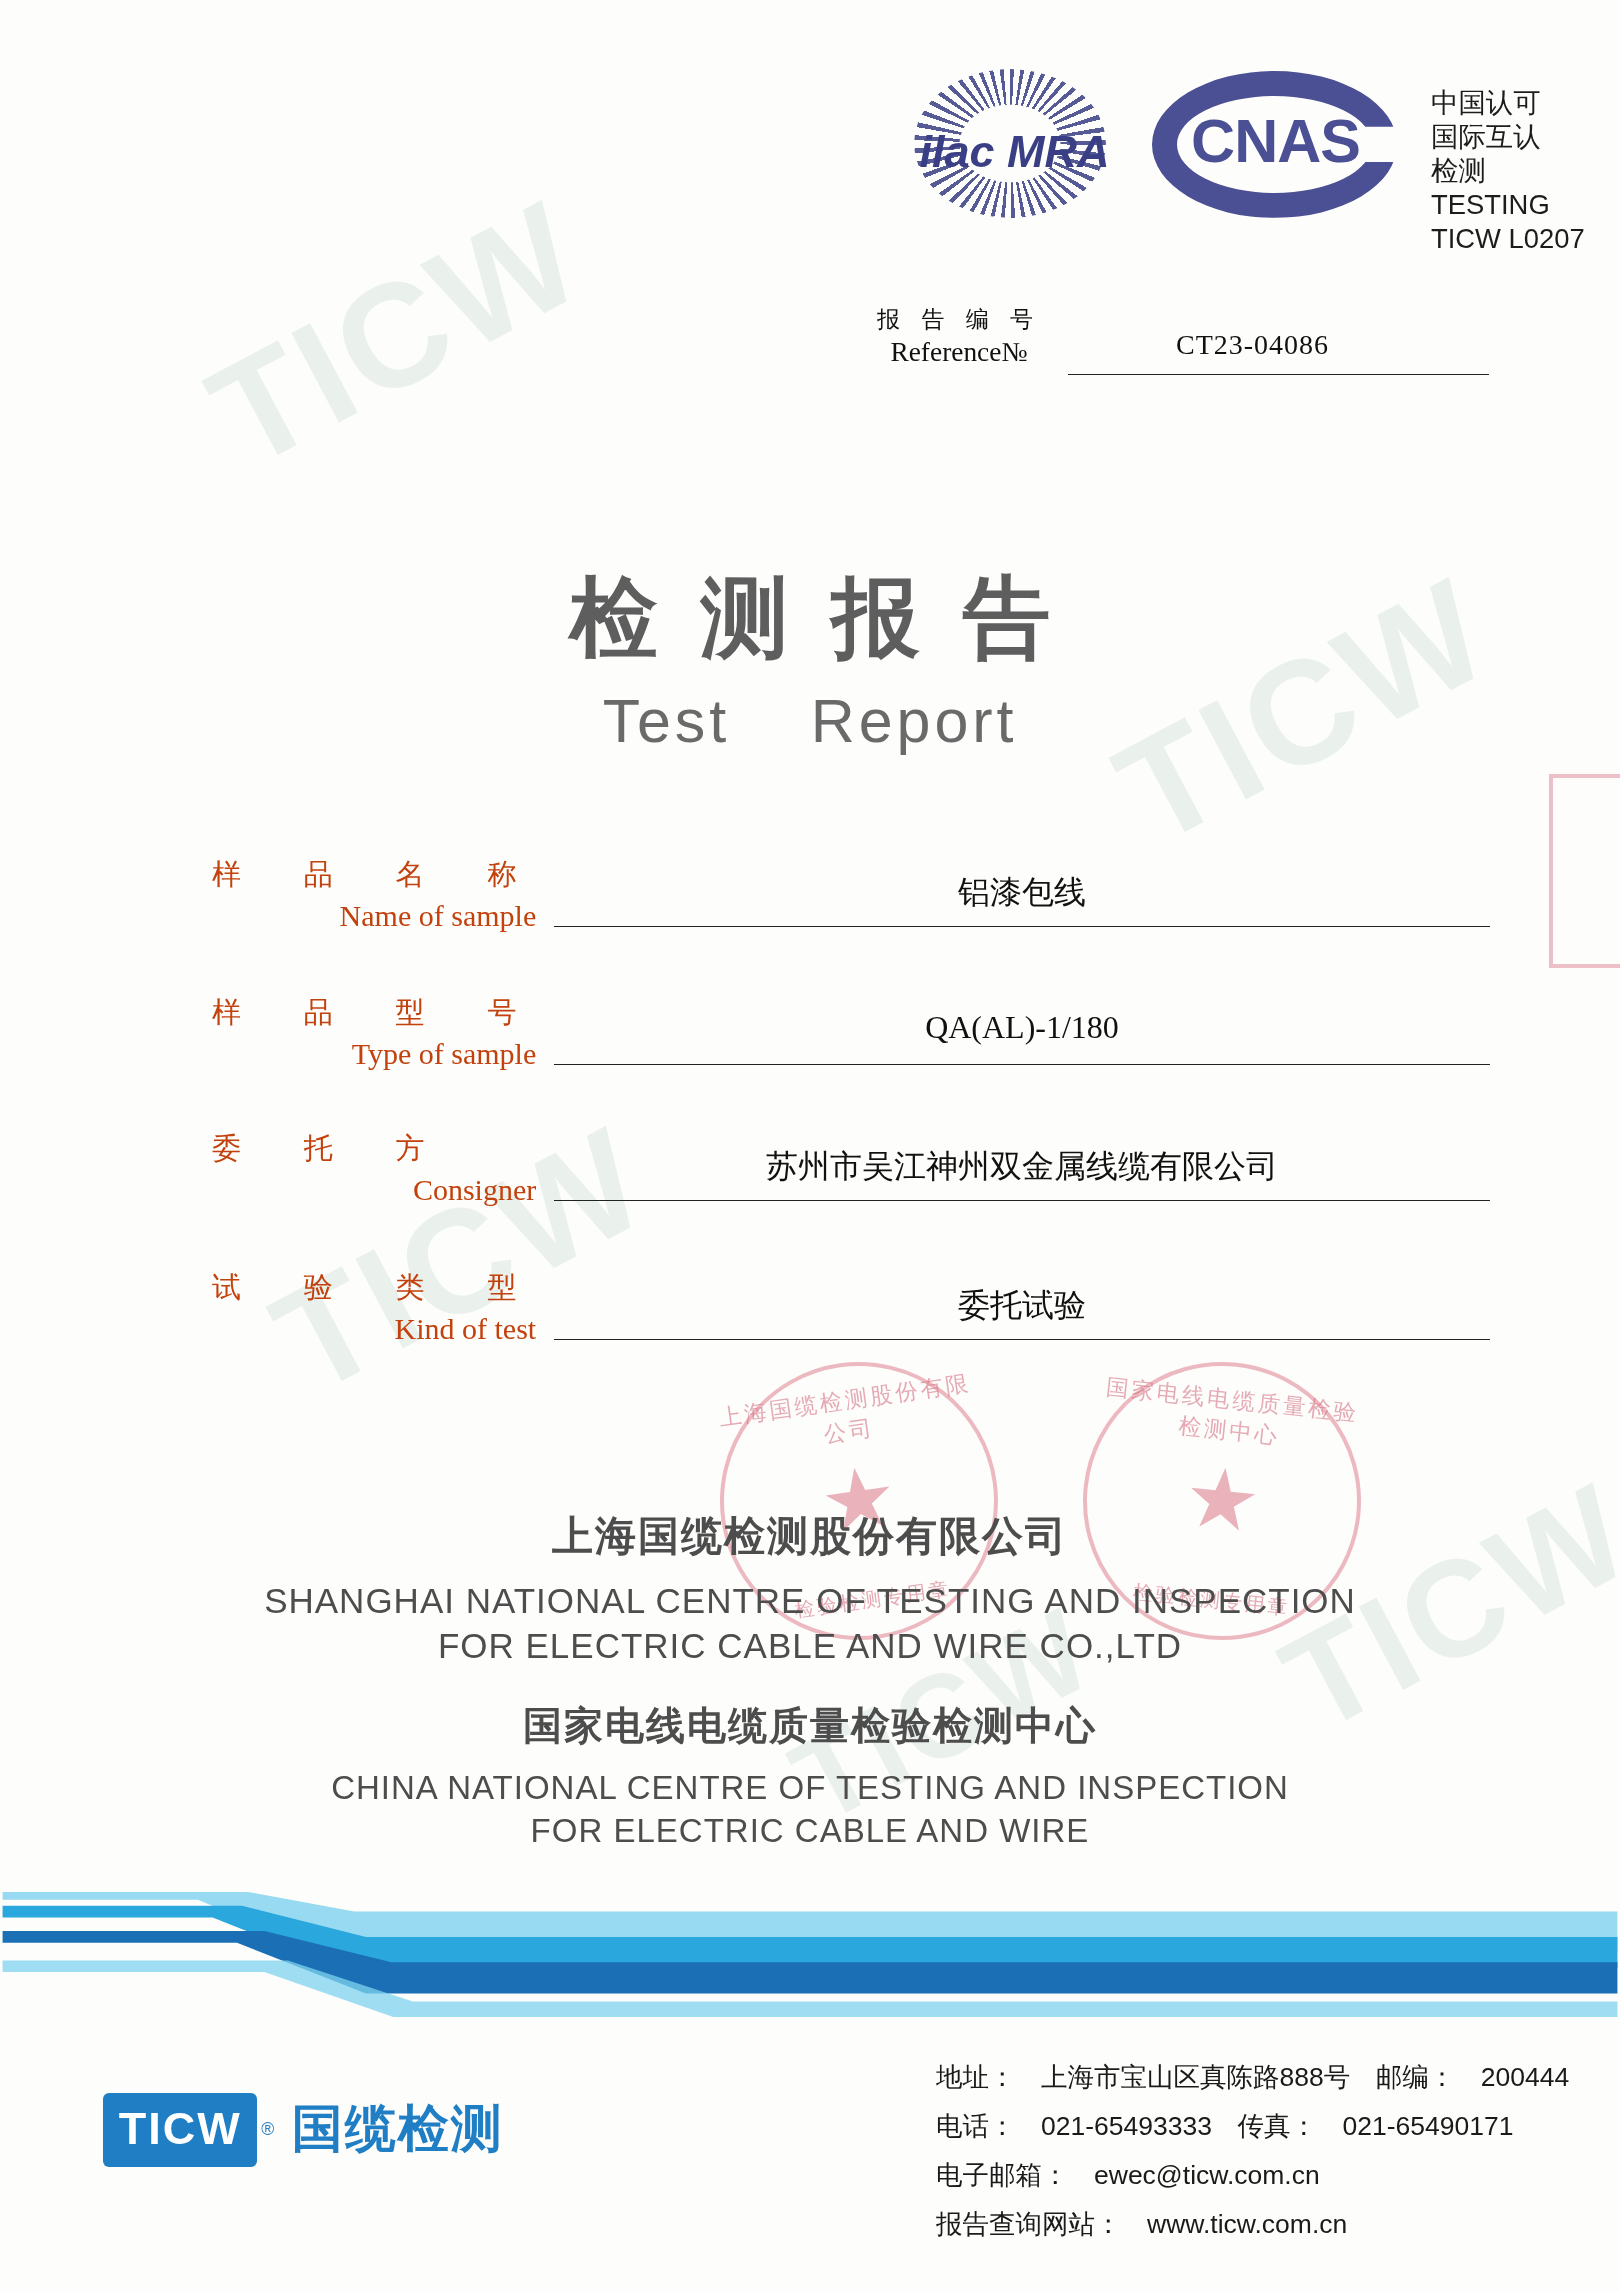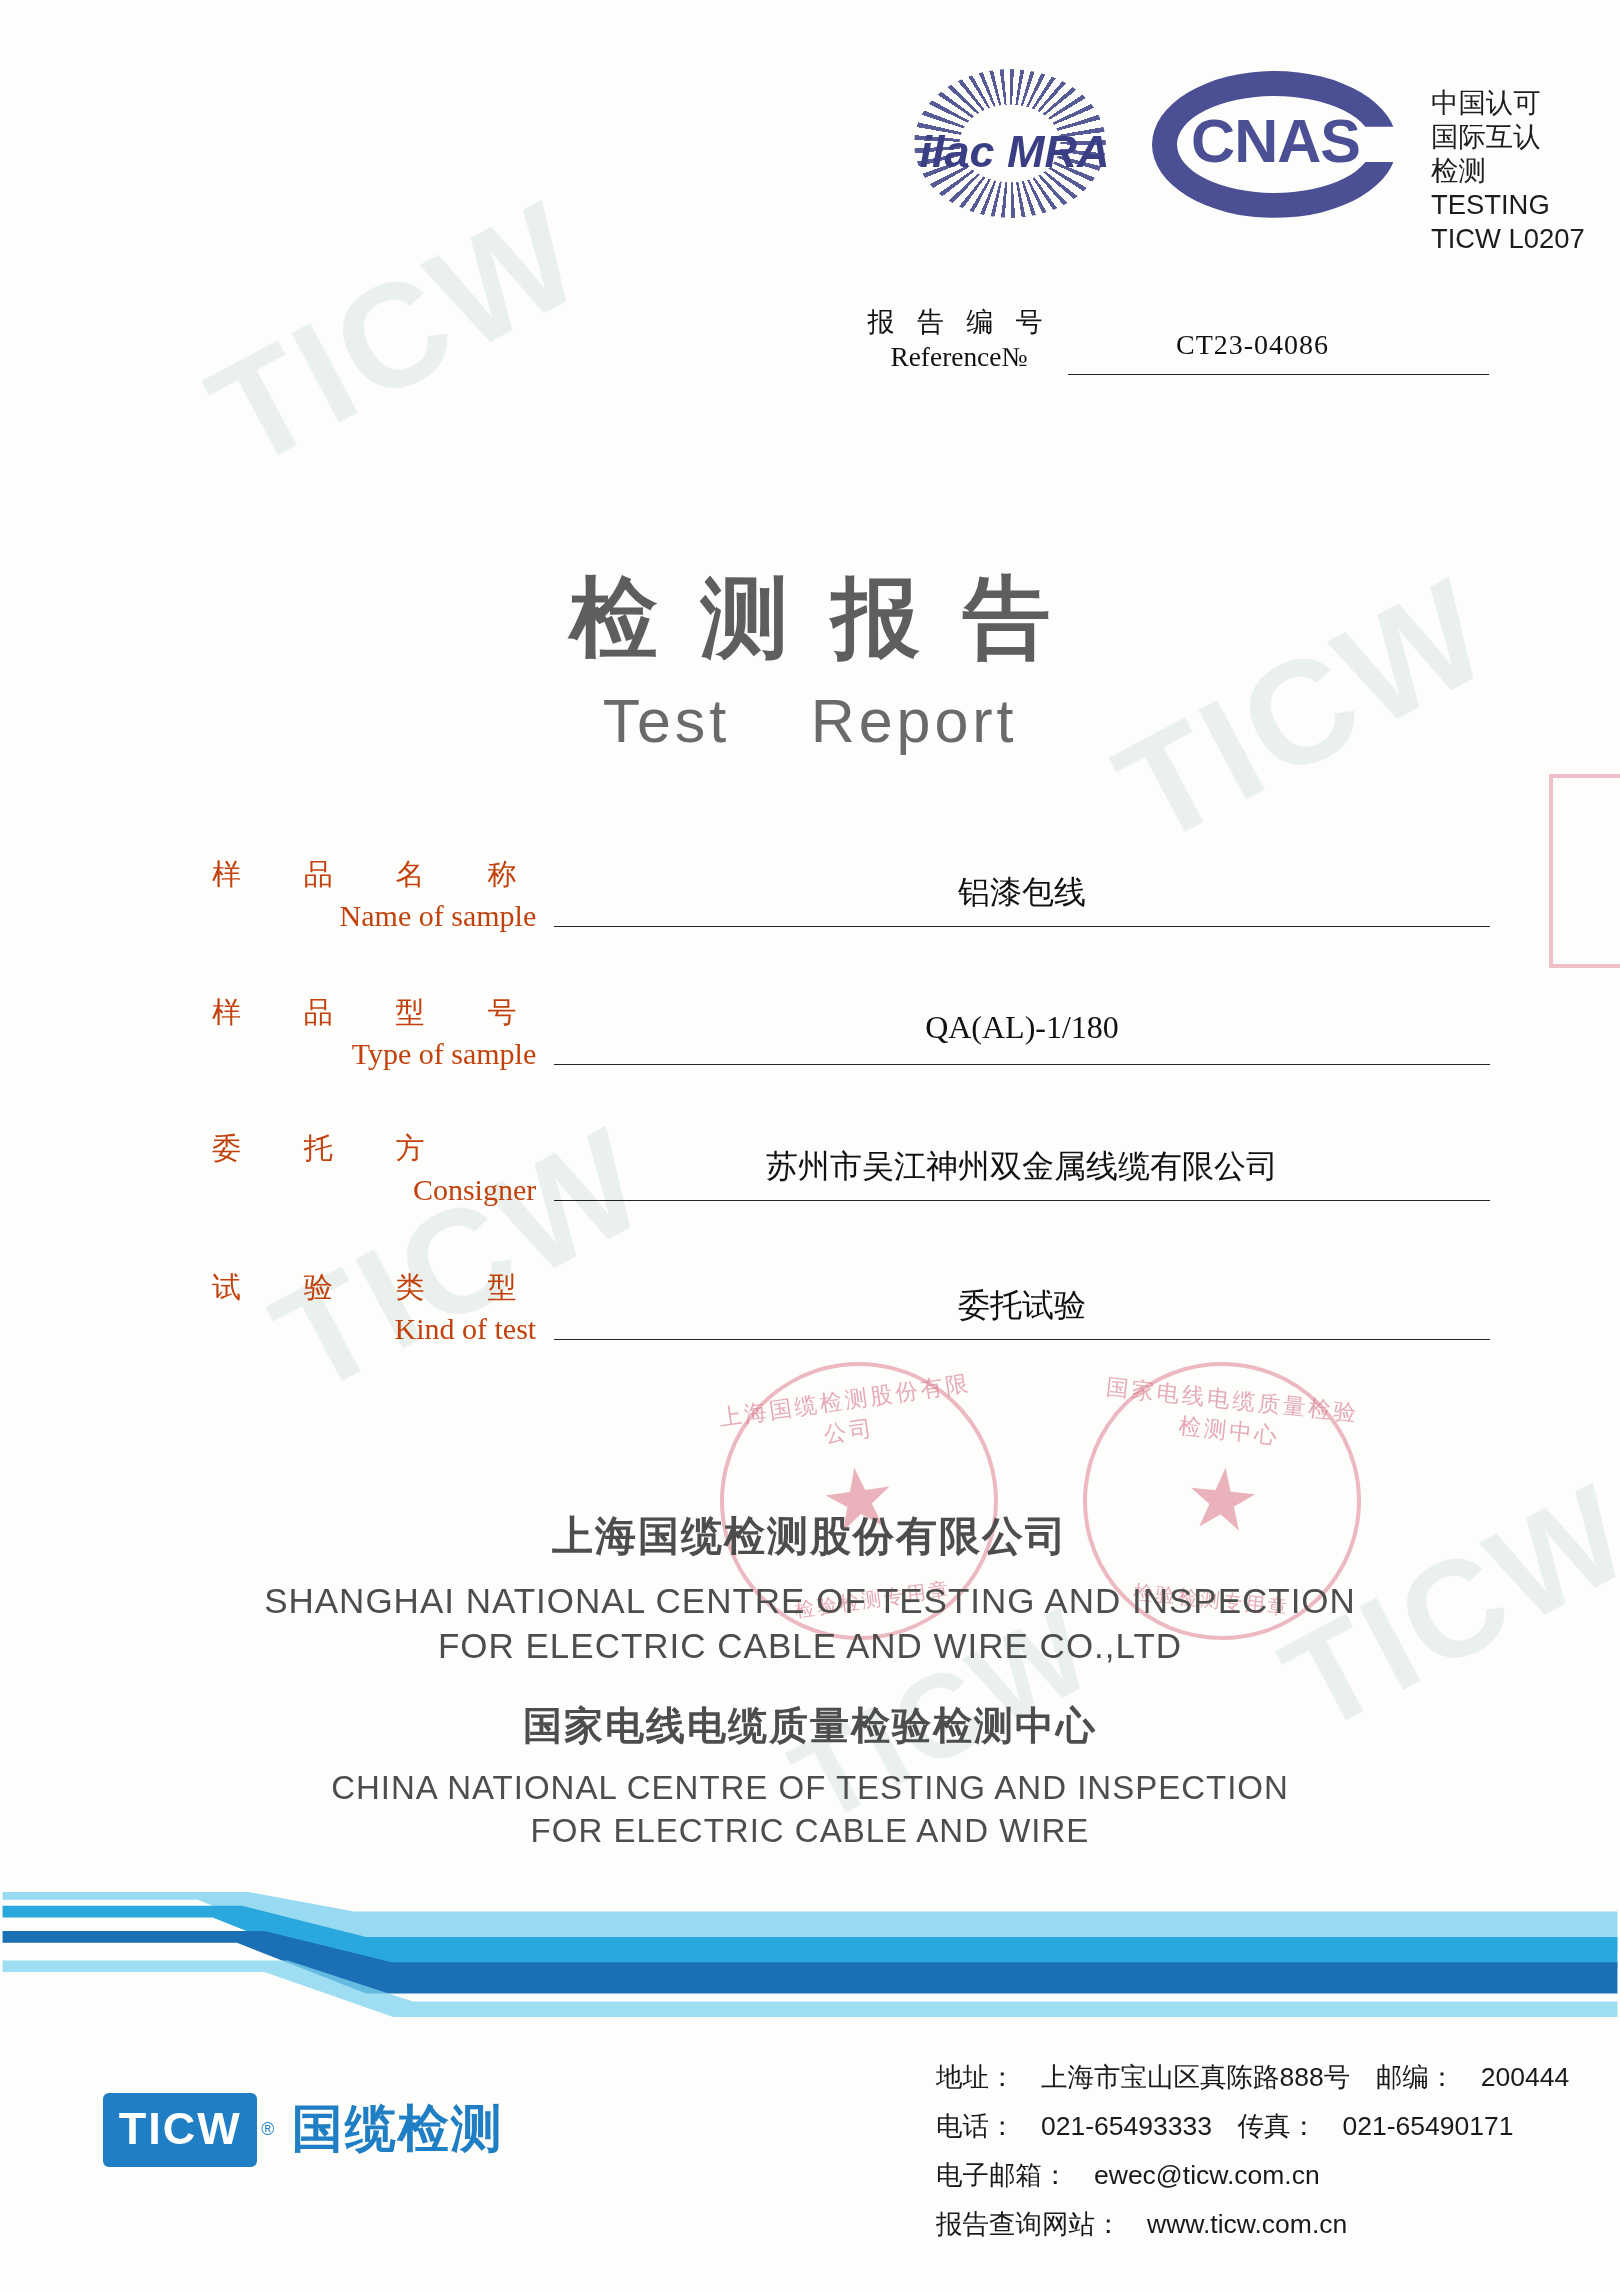--- a/index.html
+++ b/index.html
@@ -138,21 +138,21 @@
   .ref-label {
     position: absolute;
     left: 861px;
     top: 304px;
     width: 196px;
     text-align: center;
     font-family: "Liberation Serif", serif;
     color: #111;
   }
   .ref-label .cn {
-    font-size: 27px;
+    font-size: 23px;
     letter-spacing: 7.8px;
     display: block;
   }
   .ref-label .en {
     font-size: 27.4px;
     display: block;
     margin-top: 2px;
   }
   .ref-line {
     position: absolute;

